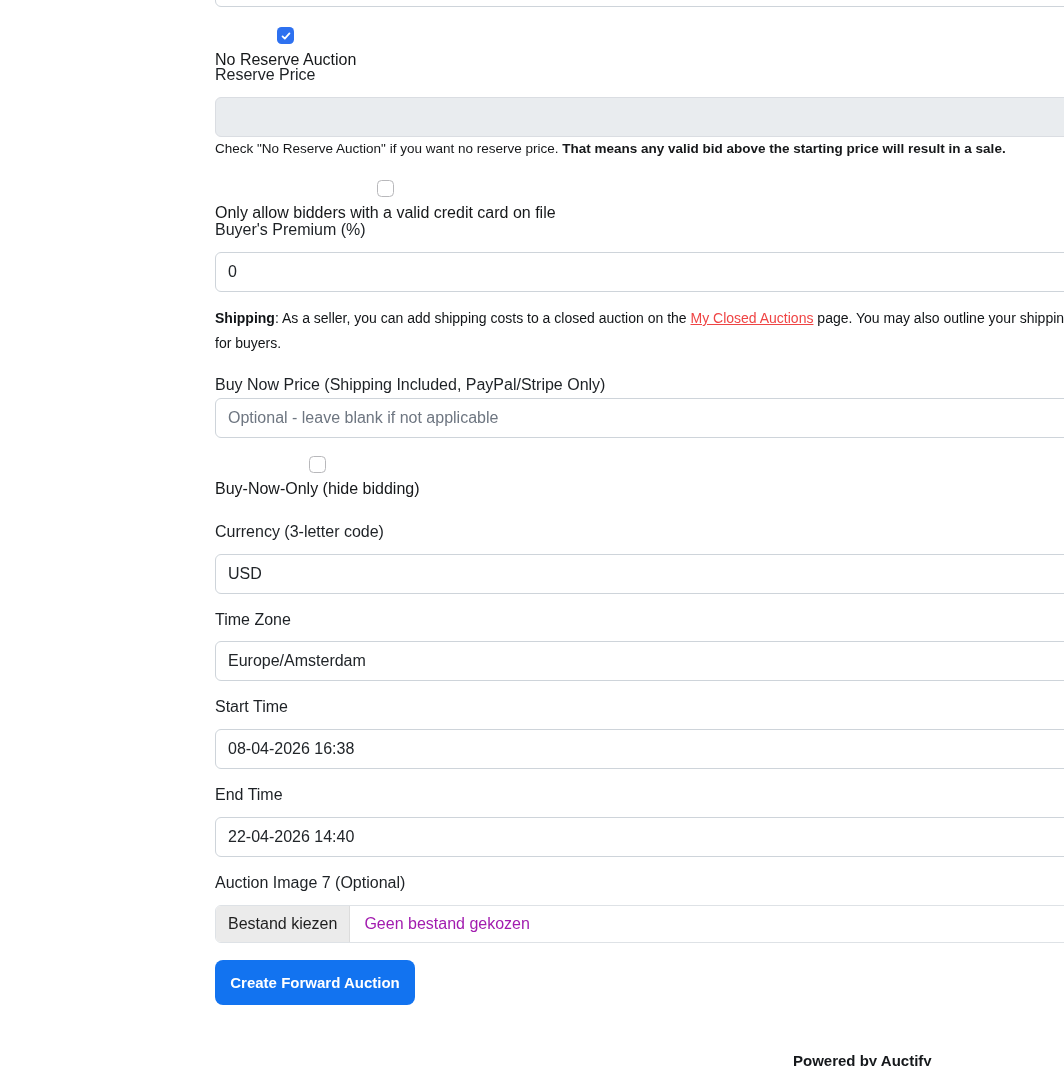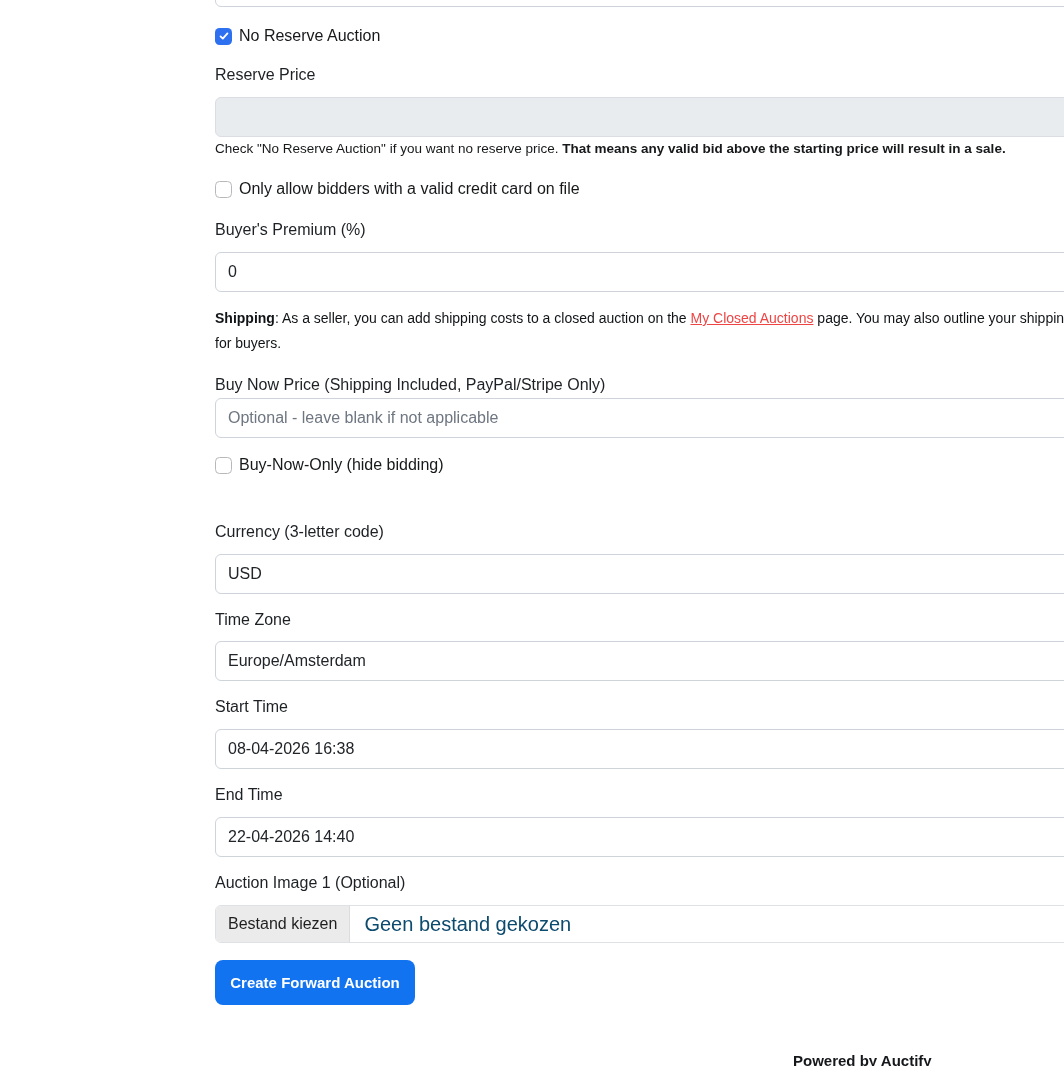--- a/index.html
+++ b/index.html
@@ -15,21 +15,21 @@
     padding:0 12px;font-family:inherit;font-size:16px;color:#212529;
     background:#fff;outline:none;
   }
   .text-input::placeholder{color:#6e7681;opacity:1;}
   .text-input:disabled{background:#e9ecef;border-color:#dadde2;}
 
   .top-partial-input{top:-33px;}
 
   .field-label{font-size:16px;line-height:17px;color:#1d2125;}
 
-  .checkbox-row{display:flex;align-items:center;gap:7px;height:18px;cursor:default;}
+  .checkbox-row{display:flex;align-items:center;gap:7px;height:18px;cursor:default;flex-direction:column;}
   .checkbox{
     box-sizing:border-box;flex:0 0 auto;width:17px;height:17px;border-radius:4.5px;
     border:1.5px solid #b8b8bb;background:#fff;display:flex;align-items:center;justify-content:center;
   }
   .checkbox.checked{border:none;background:#2e71f0;}
   .checkbox svg{display:none;width:12px;height:12px;}
   .checkbox.checked svg{display:block;}
   .checkbox-label{font-size:16px;line-height:18px;color:#16181a;}
 
   .help-text{font-size:13.5px;line-height:15px;color:#16181a;white-space:nowrap;}
@@ -44,21 +44,21 @@
 
   .file-control{
     box-sizing:border-box;width:1120px;height:38px;
     border:1px solid #dee2e6;border-radius:6px;overflow:hidden;
     display:flex;align-items:center;background:#fff;
   }
   .file-btn{
     height:100%;border:none;background:#ebebeb;border-right:1px solid #dcdcdc;
     padding:0 12px;font-family:inherit;font-size:16px;color:#1f1f1f;cursor:pointer;
   }
-  .file-status{margin-left:14px;font-size:20px;color:#0c4a6e;}
+  .file-status{margin-left:14px;font-size:16px;color:#a21caf;}
 
   .submit-btn{
     box-sizing:border-box;width:200px;height:45px;border:none;border-radius:8px;
     background:#1273f0;color:#fff;font-family:inherit;font-size:15px;font-weight:bold;
     cursor:pointer;
   }
 
   .footer-powered{font-size:15px;line-height:20px;font-weight:600;color:#15181b;white-space:nowrap;}
 </style>
 </head>
@@ -122,21 +122,21 @@
   <input class="text-input abs" style="top: 641px;" type="text" value="Europe/Amsterdam">
 
   <div class="field-label abs" style="top:698px;">Start Time</div>
 
   <input class="text-input abs" style="top: 729px;" type="text" value="08-04-2026 16:38">
 
   <div class="field-label abs" style="top:786px;">End Time</div>
 
   <input class="text-input abs" style="top: 817px;" type="text" value="22-04-2026 14:40">
 
-  <div class="field-label abs" style="top:874px;">Auction Image 1 (Optional)</div>
+  <div class="field-label abs" style="top:874px;">Auction Image 7 (Optional)</div>
 
   <div class="file-control abs" style="top:905px;">
     <button class="file-btn">Bestand kiezen</button>
     <span class="file-status">Geen bestand gekozen</span>
   </div>
 
   <button class="submit-btn abs" style="top:960px;">Create Forward Auction</button>
 
   <div class="footer-powered" style="position:absolute;left:793px;top:1051px;">Powered by Auctify</div>
 

